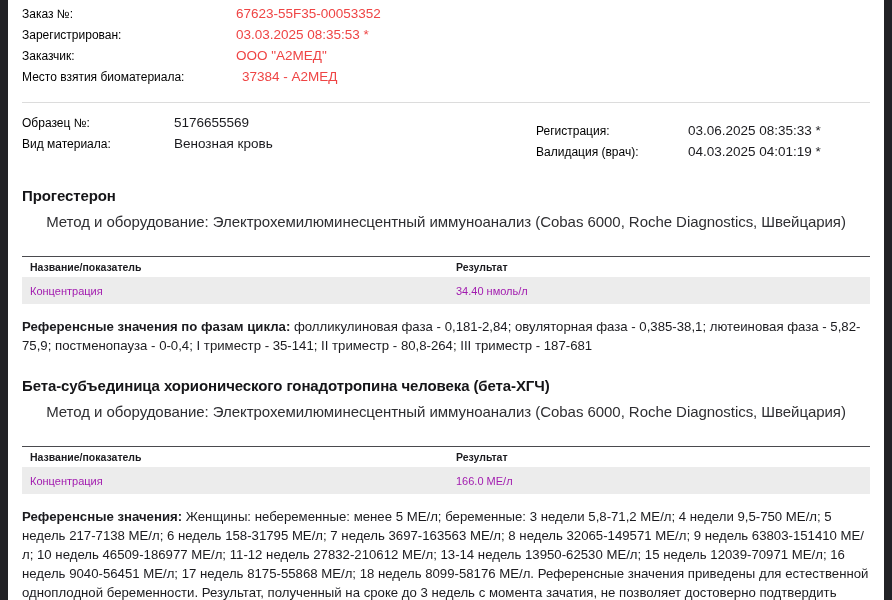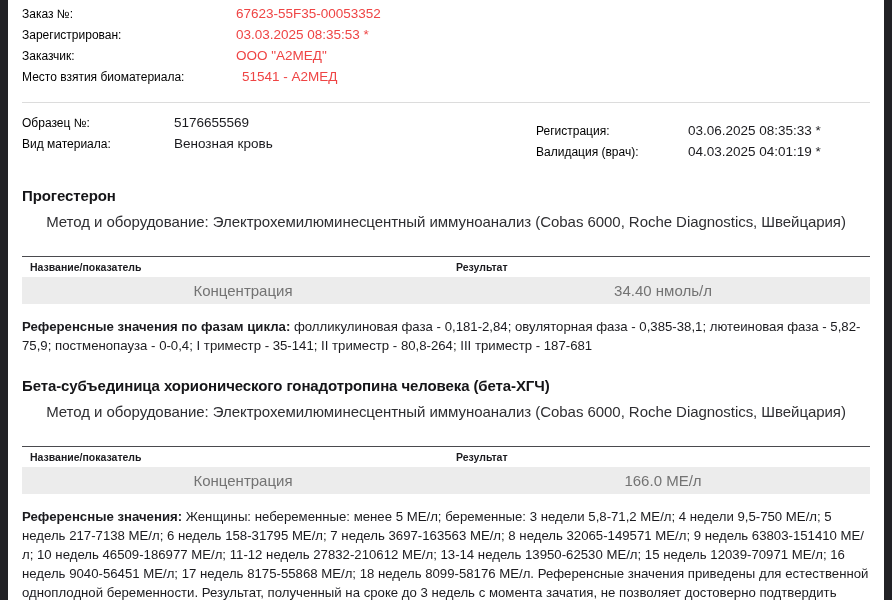--- a/index.html
+++ b/index.html
@@ -110,23 +110,22 @@
   .col-result { flex: 1; }
 
   .table-row {
     display: flex;
     align-items: center;
     height: 27px;
     background: #ececec;
     padding-left: 8px;
   }
   .td {
-    font-size: 15px;
-    color: #737373;
-    text-align: center;
+    font-size: 11px;
+    color: #a21caf;
   }
 
   
   .reference {
     padding-top: 13px;
     font-size: 13.2px;
     line-height: 19px;
     color: #1b1b1f;
     text-align: left;
   }
@@ -150,21 +149,21 @@
       <div class="kv-row">
         <div class="kv-label">Зарегистрирован:</div>
         <div class="kv-value">03.03.2025 08:35:53 *</div>
       </div>
       <div class="kv-row">
         <div class="kv-label">Заказчик:</div>
         <div class="kv-value">ООО "А2МЕД"</div>
       </div>
       <div class="kv-row indent">
         <div class="kv-label">Место взятия биоматериала:</div>
-        <div class="kv-value">51541 - А2МЕД</div>
+        <div class="kv-value">37384 - А2МЕД</div>
       </div>
     </div>
 
     <div class="divider"></div>
 
     <div class="sample-block">
       <div class="sample-col left">
         <div class="kv-row">
           <div class="kv-label">Образец №:</div>
           <div class="kv-value">5176655569</div>

